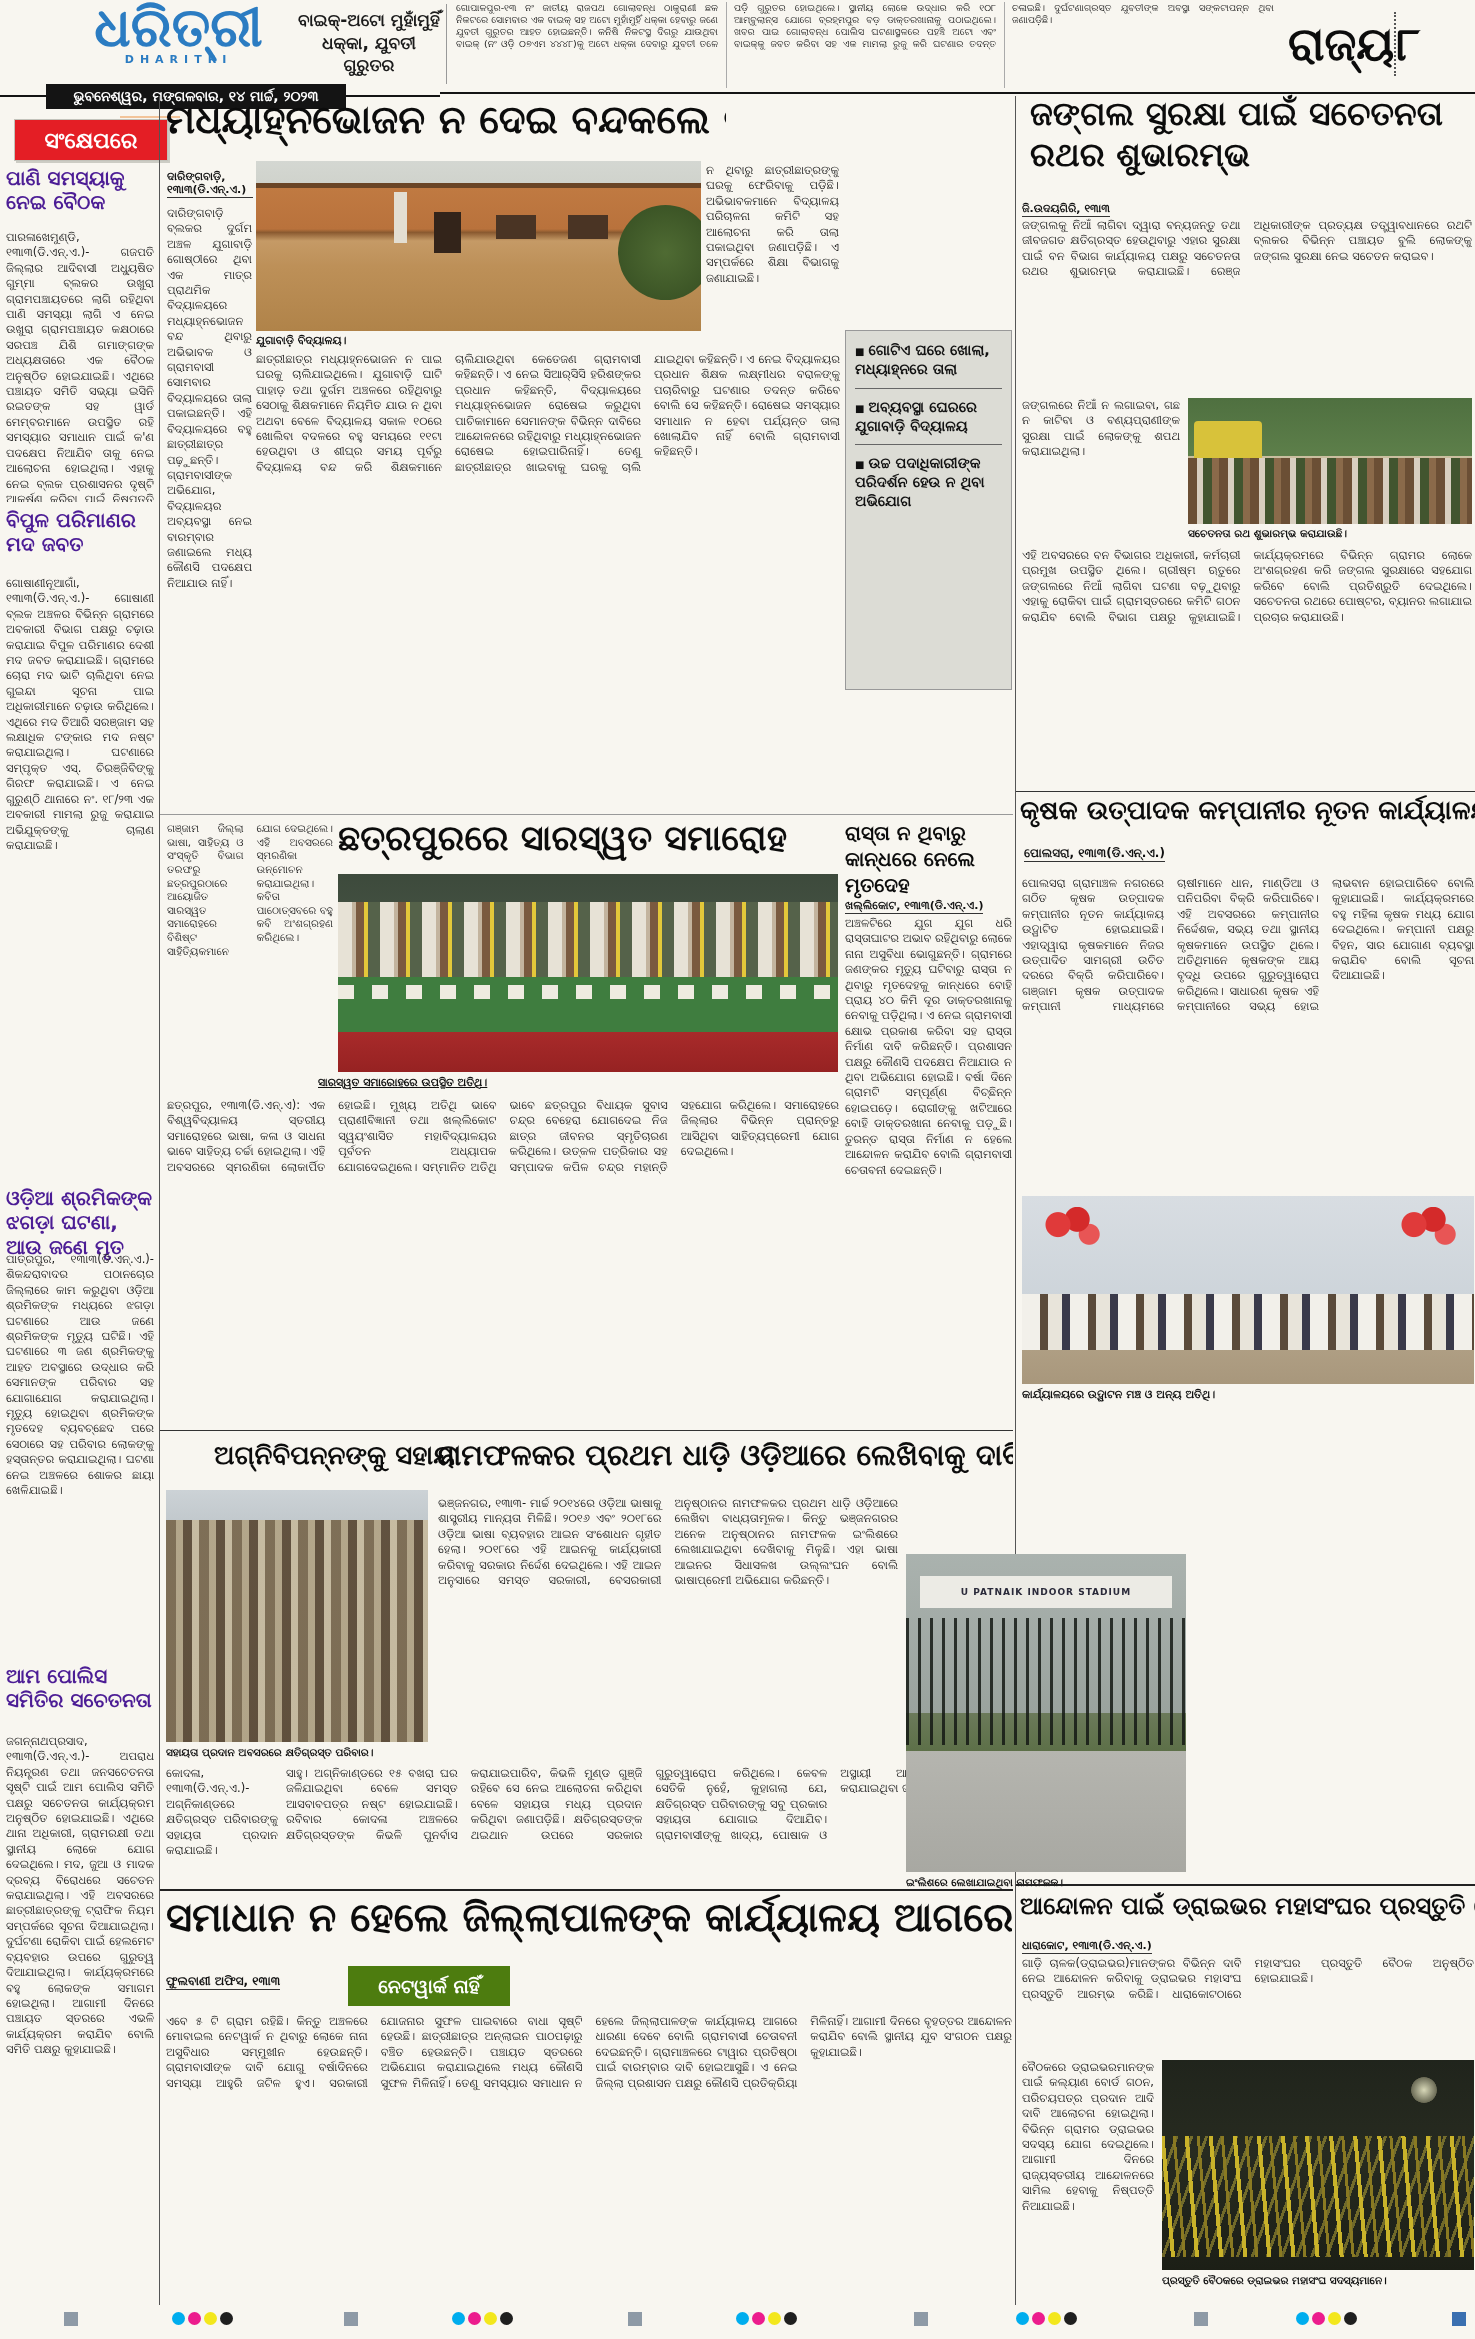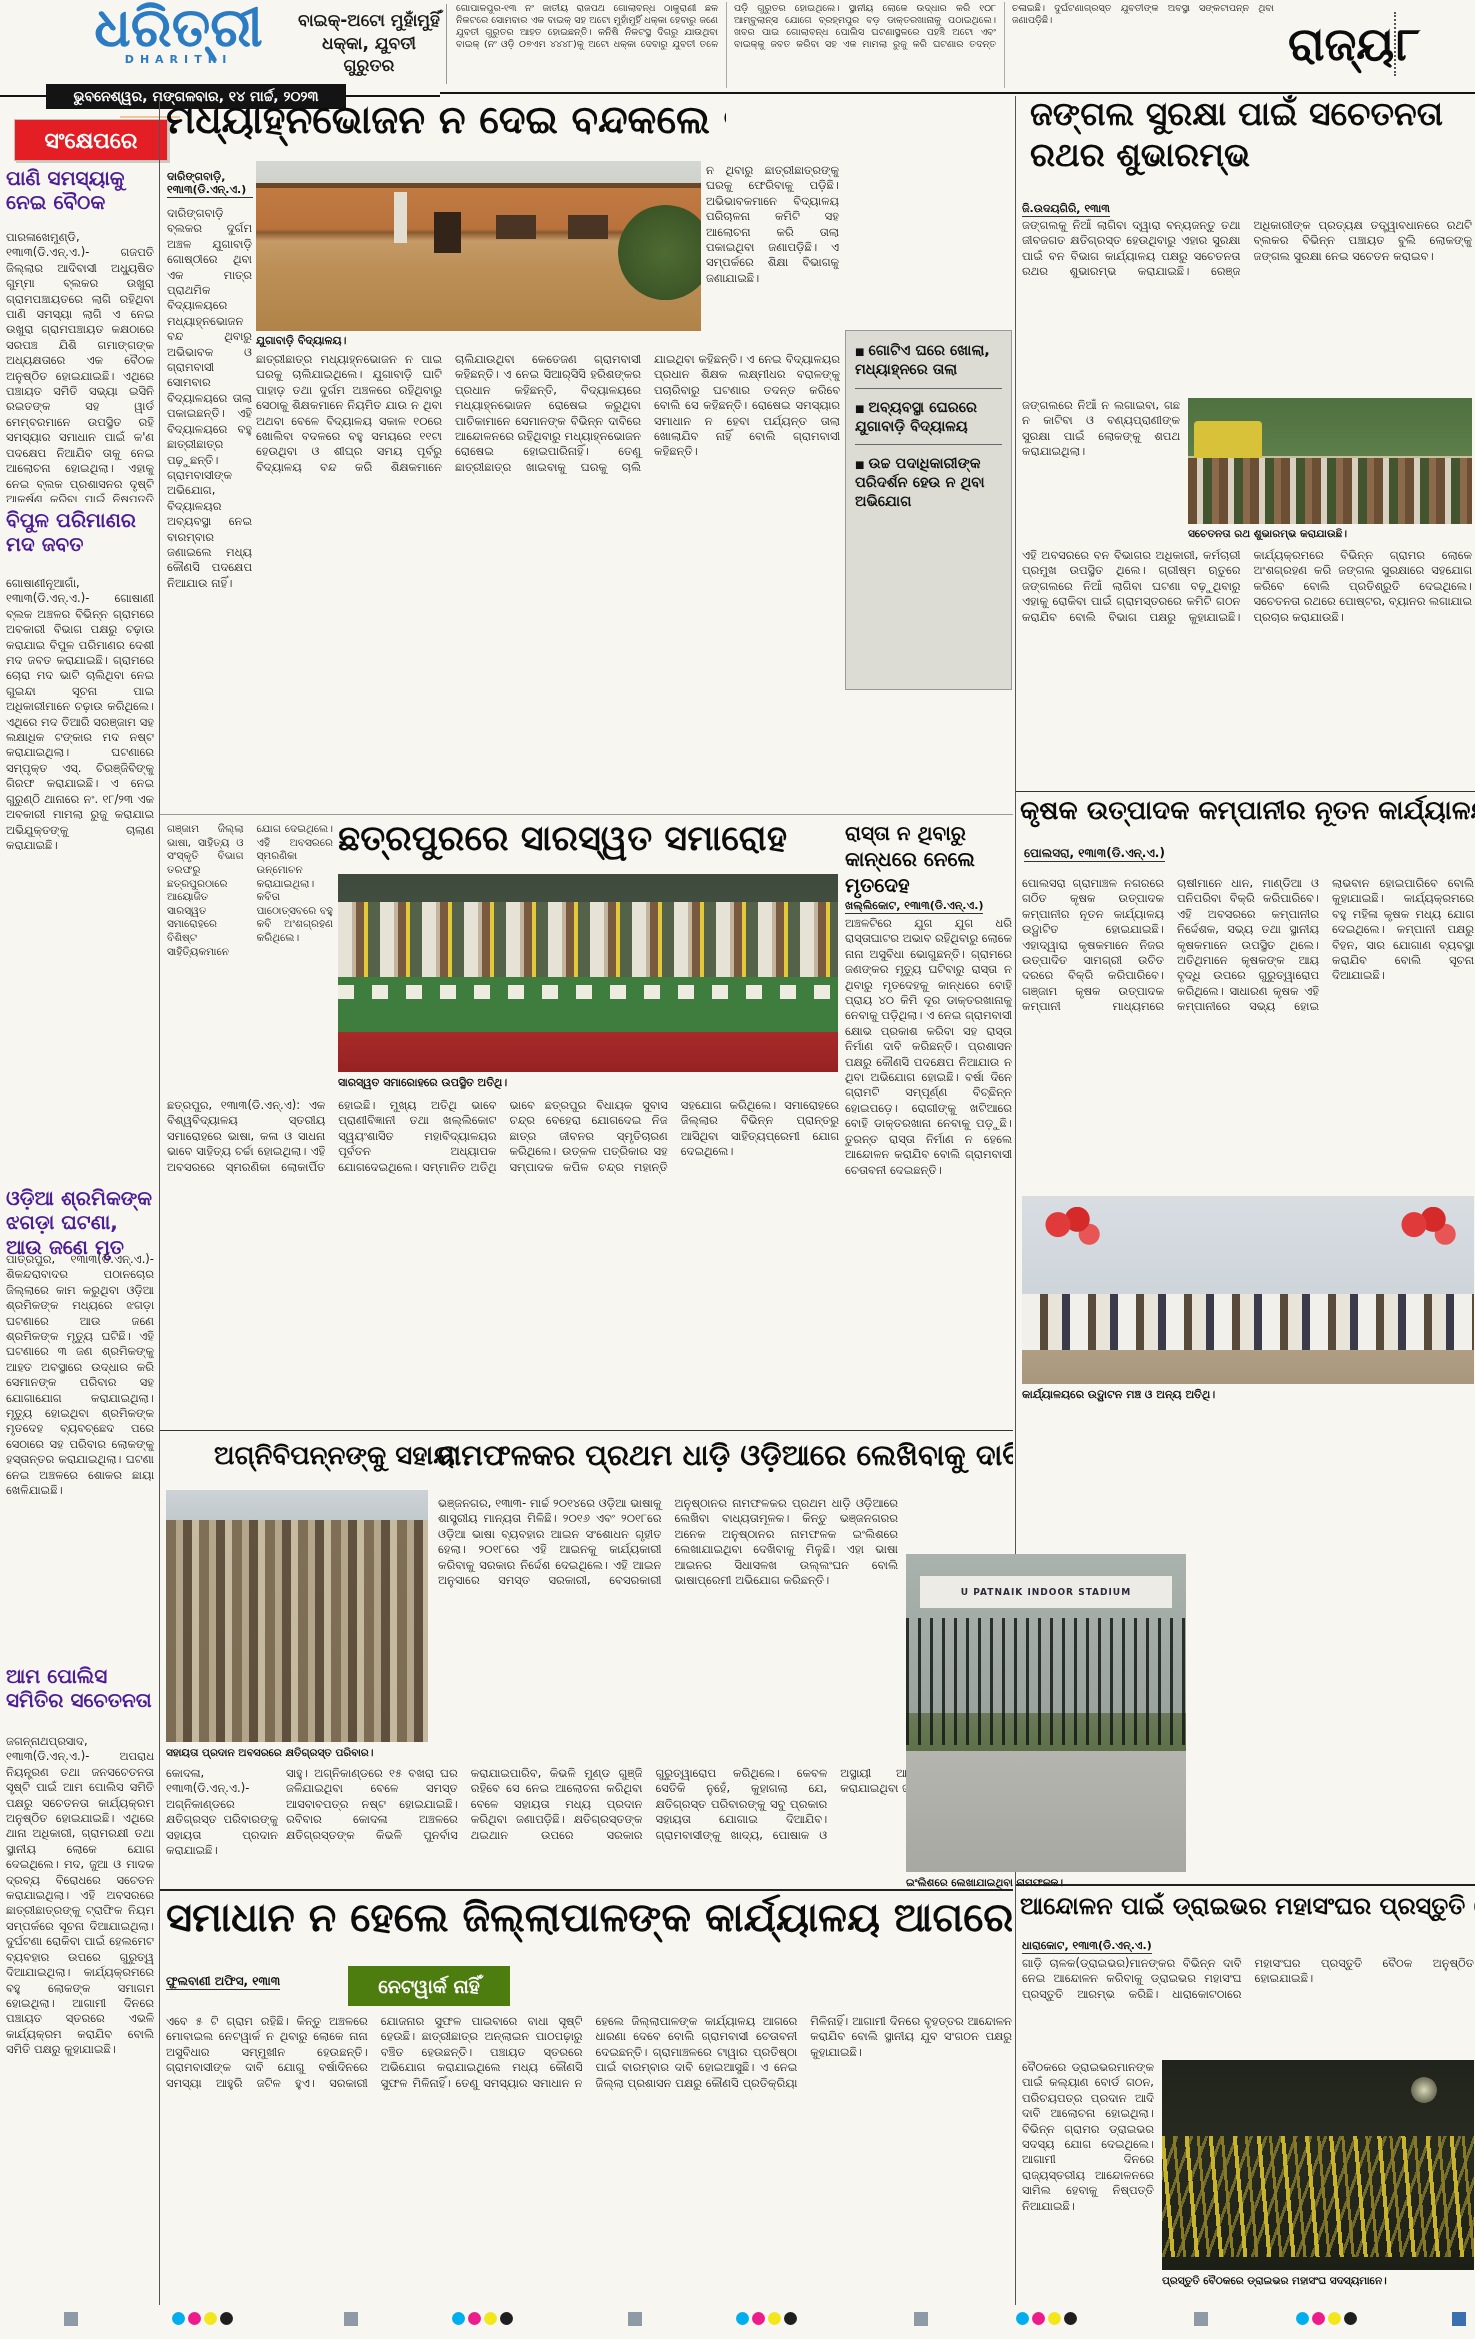--- a/index.html
+++ b/index.html
@@ -149,21 +149,21 @@
   <div class="abs caption" style="left:1188px;top:527px;width:284px;font-size:10.5px;">ସଚେତନତା ରଥ ଶୁଭାରମ୍ଭ କରାଯାଉଛି।</div>
   <div class="abs body-text cols2" style="left:1022px;top:548px;width:450px;height:240px;">ଏହି ଅବସରରେ ବନ ବିଭାଗର ଅଧିକାରୀ, କର୍ମଚାରୀ ପ୍ରମୁଖ ଉପସ୍ଥିତ ଥିଲେ। ଗ୍ରୀଷ୍ମ ଋତୁରେ ଜଙ୍ଗଲରେ ନିଆଁ ଲାଗିବା ଘଟଣା ବଢ଼ୁଥିବାରୁ ଏହାକୁ ରୋକିବା ପାଇଁ ଗ୍ରାମସ୍ତରରେ କମିଟି ଗଠନ କରାଯିବ ବୋଲି ବିଭାଗ ପକ୍ଷରୁ କୁହାଯାଇଛି। କାର୍ଯ୍ୟକ୍ରମରେ ବିଭିନ୍ନ ଗ୍ରାମର ଲୋକେ ଅଂଶଗ୍ରହଣ କରି ଜଙ୍ଗଲ ସୁରକ୍ଷାରେ ସହଯୋଗ କରିବେ ବୋଲି ପ୍ରତିଶ୍ରୁତି ଦେଇଥିଲେ। ସଚେତନତା ରଥରେ ପୋଷ୍ଟର, ବ୍ୟାନର ଲଗାଯାଇ ପ୍ରଚାର କରାଯାଉଛି।</div>
 
   <div class="abs hr" style="left:160px;top:814px;width:853px;background:#999;"></div>
   <div class="abs headline nowrap" style="left:338px;top:818px;width:500px;height:52px;font-size:35px;">ଛତ୍ରପୁରରେ ସାରସ୍ୱତ ସମାରୋହ</div>
   <div class="abs body-text cols2 small-text" style="left:167px;top:822px;width:166px;height:266px;">ଗଞ୍ଜାମ ଜିଲ୍ଲା ଭାଷା, ସାହିତ୍ୟ ଓ ସଂସ୍କୃତି ବିଭାଗ ତରଫରୁ ଛତ୍ରପୁରଠାରେ ଆୟୋଜିତ ସାରସ୍ୱତ ସମାରୋହରେ ବିଶିଷ୍ଟ ସାହିତ୍ୟିକମାନେ ଯୋଗ ଦେଇଥିଲେ। ଏହି ଅବସରରେ ସ୍ମରଣିକା ଉନ୍ମୋଚନ କରାଯାଇଥିଲା। କବିତା ପାଠୋତ୍ସବରେ ବହୁ କବି ଅଂଶଗ୍ରହଣ କରିଥିଲେ।</div>
   <div class="abs photo stage-photo" style="left:338px;top:874px;width:500px;height:198px;">
     <div class="st-people"></div>
     <div class="st-papers"></div>
   </div>
-  <div class="abs caption" style="left:338px;top:1076px;width:500px;">ସାରସ୍ୱତ ସମାର‌ୋହରେ ଉପସ୍ଥିତ ଅତିଥି।</div>
+  <div class="abs caption" style="left:318px;top:1076px;width:500px;text-decoration:underline;">ସାରସ୍ୱତ ସମାର‌ୋହରେ ଉପସ୍ଥିତ ଅତିଥି।</div>
   <div class="abs body-text cols4" style="left:167px;top:1098px;width:672px;height:200px;">ଛତ୍ରପୁର, ୧୩ା୩(ଡି.ଏନ୍.ଏ): ଏକ ବିଶ୍ୱବିଦ୍ୟାଳୟ ସ୍ତରୀୟ ସମାରୋହରେ ଭାଷା, କଳା ଓ ସାଧନା ଭାବେ ସାହିତ୍ୟ ଚର୍ଚ୍ଚା ହୋଇଥିଲା। ଏହି ଅବସରରେ ସ୍ମରଣିକା ଲୋକାର୍ପିତ ହୋଇଛି। ମୁଖ୍ୟ ଅତିଥି ଭାବେ ପ୍ରାଣୀବିଜ୍ଞାନୀ ତଥା ଖଲ୍ଲିକୋଟ ସ୍ୱୟଂଶାସିତ ମହାବିଦ୍ୟାଳୟର ପୂର୍ବତନ ଅଧ୍ୟାପକ ଯୋଗଦେଇଥିଲେ। ସମ୍ମାନିତ ଅତିଥି ଭାବେ ଛତ୍ରପୁର ବିଧାୟକ ସୁବାସ ଚନ୍ଦ୍ର ବେହେରା ଯୋଗଦେଇ ନିଜ ଛାତ୍ର ଜୀବନର ସ୍ମୃତିଚାରଣ କରିଥିଲେ। ଉତ୍କଳ ପତ୍ରିକାର ସହ ସମ୍ପାଦକ କପିଳ ଚନ୍ଦ୍ର ମହାନ୍ତି ସହଯୋଗ କରିଥିଲେ। ସମାରୋହରେ ଜିଲ୍ଲାର ବିଭିନ୍ନ ପ୍ରାନ୍ତରୁ ଆସିଥିବା ସାହିତ୍ୟପ୍ରେମୀ ଯୋଗ ଦେଇଥିଲେ।</div>
 
   <div class="abs headline" style="left:845px;top:820px;width:168px;font-size:20px;line-height:1.3;">ରାସ୍ତା ନ ଥିବାରୁ କାନ୍ଧରେ ନେଲେ ମୃତଦେହ</div>
   <div class="abs" style="left:845px;top:894px;">
     <span class="dateline">ଖଲ୍ଲିକୋଟ, ୧୩ା୩(ଡି.ଏନ୍.ଏ.)</span>
   </div>
   <div class="abs body-text" style="left:845px;top:916px;width:167px;height:384px;">ଅଞ୍ଚଳଟିରେ ଯୁଗ ଯୁଗ ଧରି ରାସ୍ତାଘାଟର ଅଭାବ ରହିଥିବାରୁ ଲୋକେ ନାନା ଅସୁବିଧା ଭୋଗୁଛନ୍ତି। ଗ୍ରାମରେ ଜଣଙ୍କର ମୃତ୍ୟୁ ଘଟିବାରୁ ରାସ୍ତା ନ ଥିବାରୁ ମୃତଦେହକୁ କାନ୍ଧରେ ବୋହି ପ୍ରାୟ ୪୦ କିମି ଦୂର ଡାକ୍ତରଖାନାକୁ ନେବାକୁ ପଡ଼ିଥିଲା। ଏ ନେଇ ଗ୍ରାମବାସୀ କ୍ଷୋଭ ପ୍ରକାଶ କରିବା ସହ ରାସ୍ତା ନିର୍ମାଣ ଦାବି କରିଛନ୍ତି। ପ୍ରଶାସନ ପକ୍ଷରୁ କୌଣସି ପଦକ୍ଷେପ ନିଆଯାଉ ନ ଥିବା ଅଭିଯୋଗ ହୋଇଛି। ବର୍ଷା ଦିନେ ଗ୍ରାମଟି ସମ୍ପୂର୍ଣ୍ଣ ବିଚ୍ଛିନ୍ନ ହୋଇପଡ଼େ। ରୋଗୀଙ୍କୁ ଖଟିଆରେ ବୋହି ଡାକ୍ତରଖାନା ନେବାକୁ ପଡ଼ୁଛି। ତୁରନ୍ତ ରାସ୍ତା ନିର୍ମାଣ ନ ହେଲେ ଆନ୍ଦୋଳନ କରାଯିବ ବୋଲି ଗ୍ରାମବାସୀ ଚେତାବନୀ ଦେଇଛନ୍ତି।</div>
 
   <div class="abs hr" style="left:1016px;top:791px;width:459px;background:#333;"></div>
   <div class="abs headline nowrap" style="left:1020px;top:795px;width:455px;height:40px;font-size:26px;">କୃଷକ ଉତ୍ପାଦକ କମ୍ପାନୀର ନୂତନ କାର୍ଯ୍ୟାଳୟ ଉଦ୍ଘାଟିତ</div>

